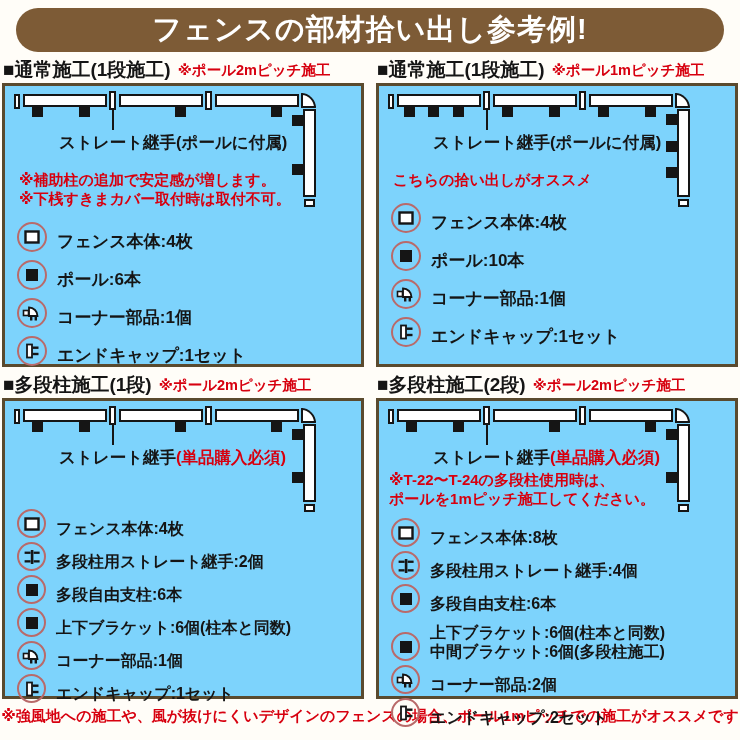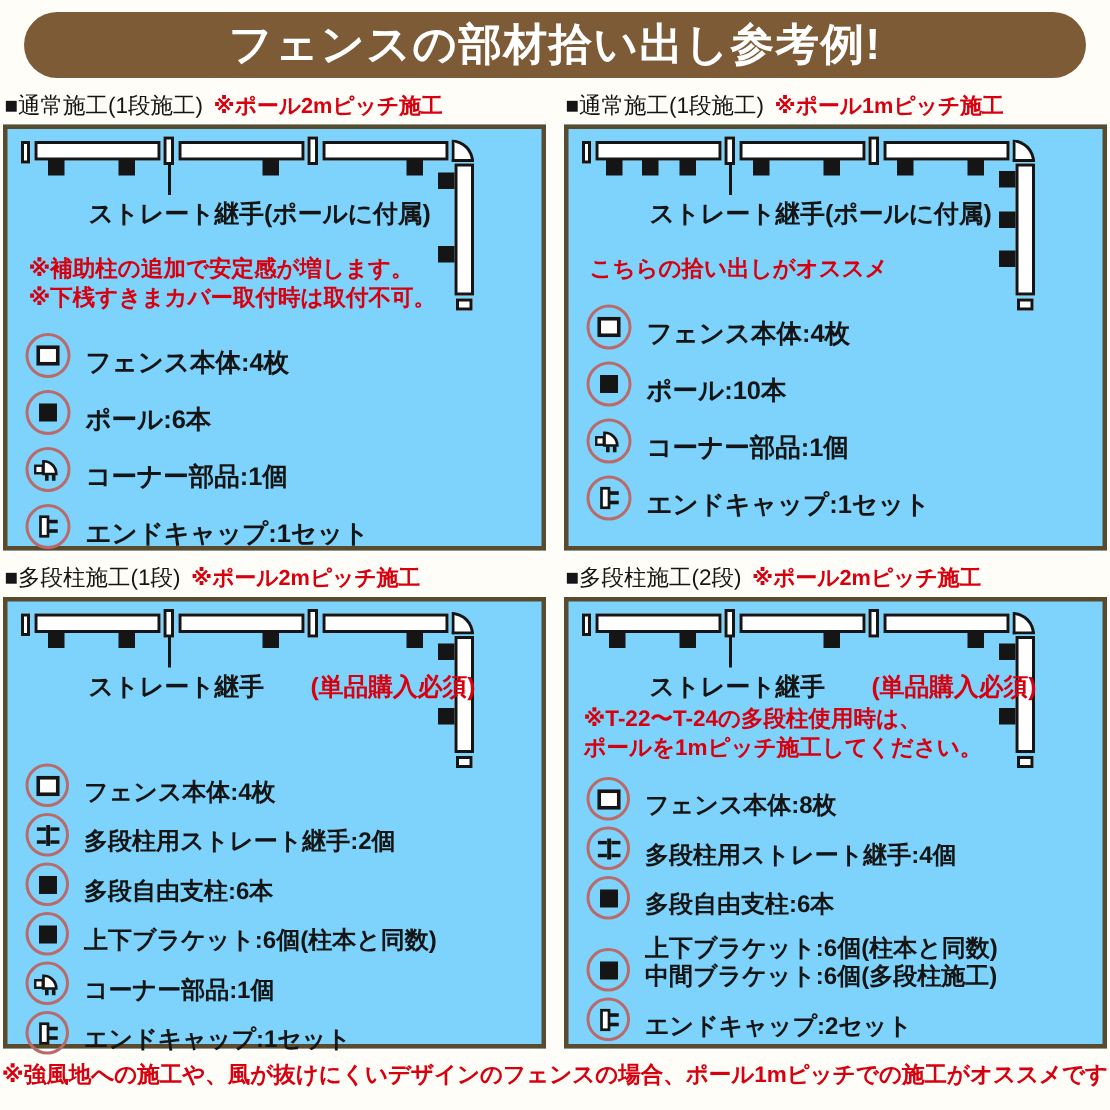--- a/index.html
+++ b/index.html
@@ -10,34 +10,34 @@
   html,body{width:740px; height:740px; overflow:hidden;}
   body{background:var(--bg); font-family:"Liberation Sans","DejaVu Sans",sans-serif; color:var(--ink);}
   .title-pill{
     margin:8px 16px 4px; height:44px; border-radius:24px;
     background:var(--brown); color:#fff; font-size:29px; font-weight:bold;
     display:flex; align-items:center; justify-content:center; letter-spacing:1px;
   }
   .grid{display:grid; grid-template-columns:362px 362px; column-gap:12px; row-gap:6px; padding:2px 2px 0;}
   .panel{width:362px;}
   .panel-heading{height:24px; display:flex; align-items:center; margin:0 0 1px 1px; white-space:nowrap;}
-  .panel-heading .h-main{font-size:15px; font-weight:normal; color:var(--ink);}
+  .panel-heading .h-main{font-size:19px; font-weight:bold; color:var(--ink);}
   .panel-heading .h-note{font-size:14.5px; font-weight:bold; color:var(--red); margin-left:7px;}
   .panel-box{border:3px solid var(--border-brown); background:#7dd3fc; padding:4px 4px 0; position:relative;}
   .size-large .panel-box{height:284px;}
   .size-small .panel-box{height:301px;}
   
   .diagram{position:relative; height:40px; overflow:visible; z-index:1;}
   .diagram div{position:absolute;}
   .f-panel,.f-vpanel,.f-joint,.f-corner,.f-endl,.f-endb{background:#fff; border:2px solid var(--ink);}
   .f-corner{border-radius:0 100% 0 0;}
   .f-pole{background:var(--ink);}
   .f-line{background:var(--ink);}
   .joint-label{margin:2px 0 0 50px; font-size:16.5px; font-weight:bold; white-space:nowrap; position:relative; z-index:2;}
-  .joint-note.red{color:var(--red);margin-left:31px;}
+  .joint-note.red{color:var(--red);}
   .warnings{margin:16px 0 0 10px; color:var(--red); font-weight:bold; font-size:15px; line-height:1.27; position:relative; z-index:2; white-space:nowrap;}
   .tight-warn .warnings{margin:1px 0 0 6px;}
   .no-warn .parts{margin-top:36px;}
   .parts{margin:6px 0 0 8px; position:relative; z-index:2;}
   .part-row{display:flex; align-items:flex-end; gap:10px;}
   .size-large .part-row{height:38px;}
   .size-small .part-row{height:33px;}
   .part-row.double{height:48px;}
   .part-icon-circle{width:30px; height:30px; border:2px solid var(--circle); border-radius:50%;
     display:flex; align-items:center; justify-content:center; flex:0 0 auto; background:transparent;}
@@ -394,20 +394,33 @@
               </svg>
             </span>
             <span class="part-lines">
               <span>上下ブラケット:6個(柱本と同数)</span>
               <span>中間ブラケット:6個(多段柱施工)</span>
             </span>
           </div>
           <div class="part-row">
             <span class="part-icon-circle">
               <svg width="20" height="20" viewBox="0 0 20 20">
+                <path d="M7,13 L7,4.5 A8.5,8.5 0 0 1 15.5,13 Z" fill="#fff" stroke="#151515" stroke-width="1.8"></path>
+                <rect x="1.5" y="7.5" width="5" height="5" fill="#fff" stroke="#151515" stroke-width="1.6"></rect>
+                <rect x="8" y="13.5" width="2.4" height="4" fill="#151515"></rect>
+                <rect x="12.6" y="13.5" width="2.4" height="4" fill="#151515"></rect>
+              </svg>
+            </span>
+            <span class="part-lines">
+              <span>コーナー部品:2個</span>
+            </span>
+          </div>
+          <div class="part-row">
+            <span class="part-icon-circle">
+              <svg width="20" height="20" viewBox="0 0 20 20">
                 <rect x="5" y="3.5" width="5" height="13" fill="#fff" stroke="#151515" stroke-width="1.8"></rect>
                 <rect x="10.5" y="5.5" width="6" height="2.4" fill="#151515"></rect>
                 <rect x="10.5" y="11.8" width="6" height="2.4" fill="#151515"></rect>
               </svg>
             </span>
             <span class="part-lines">
               <span>エンドキャップ:2セット</span>
             </span>
           </div>
         </div>

